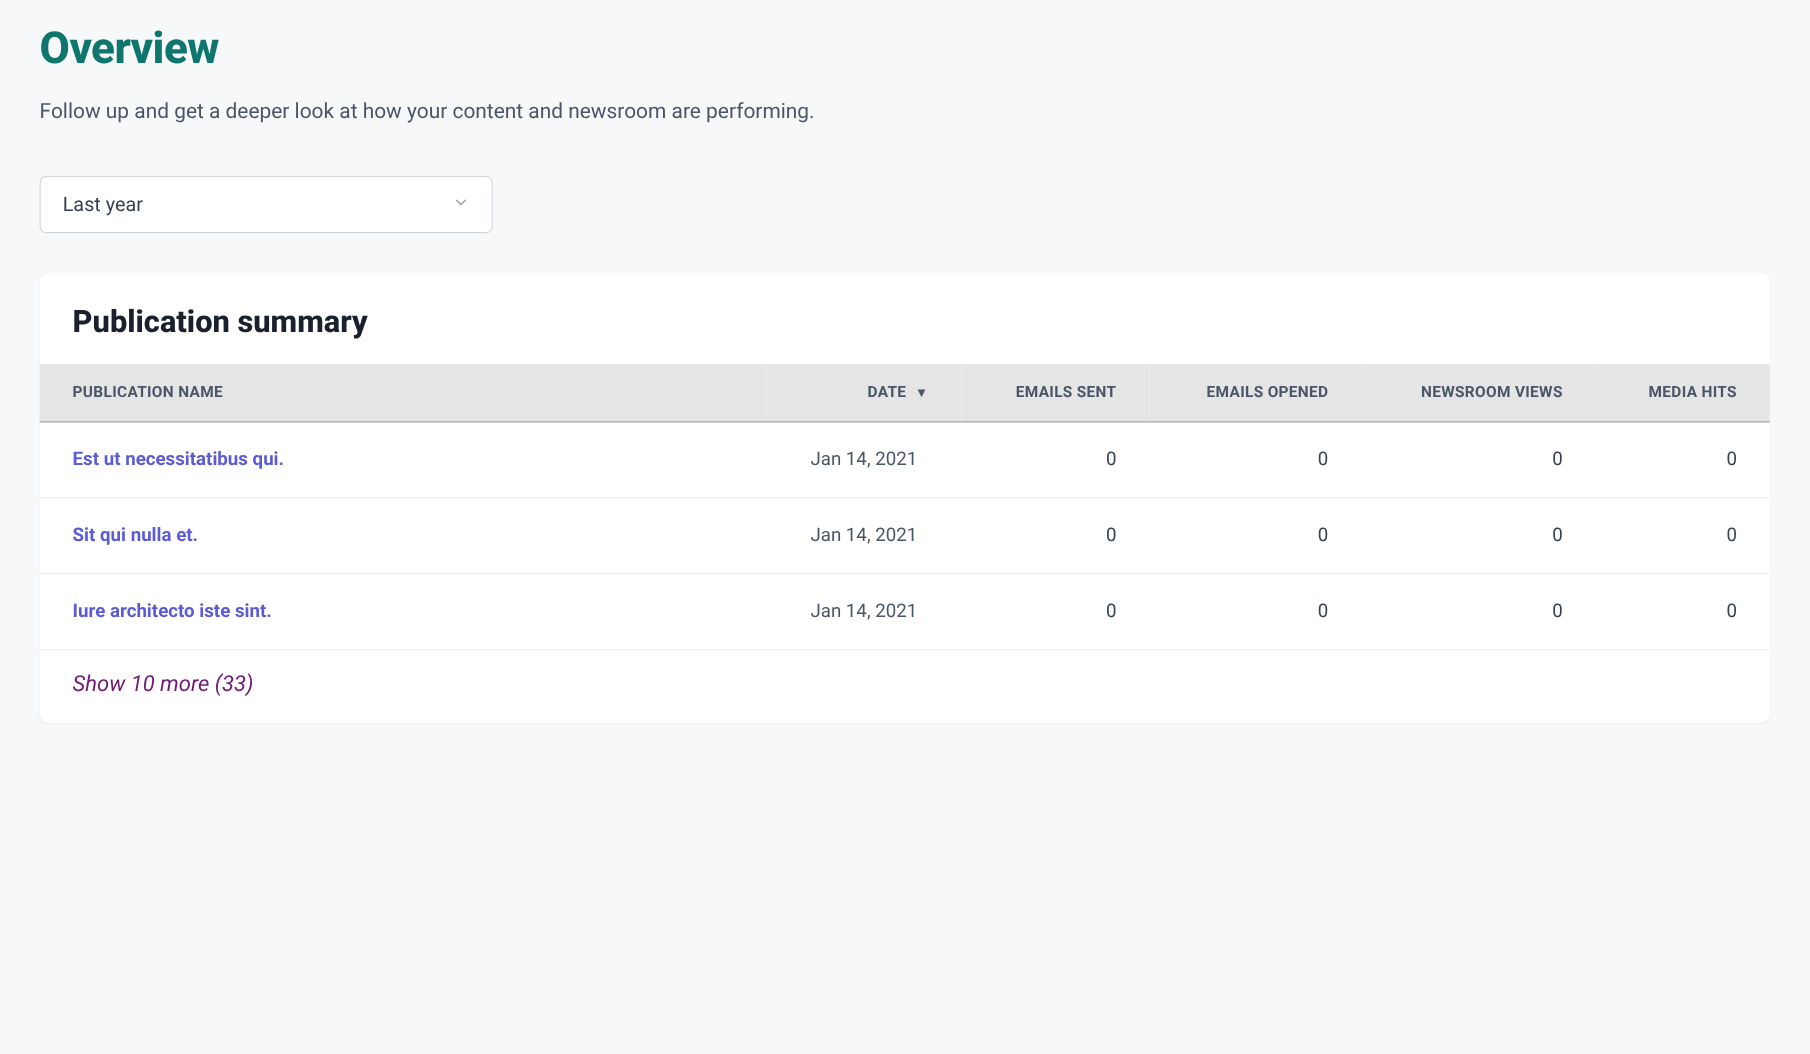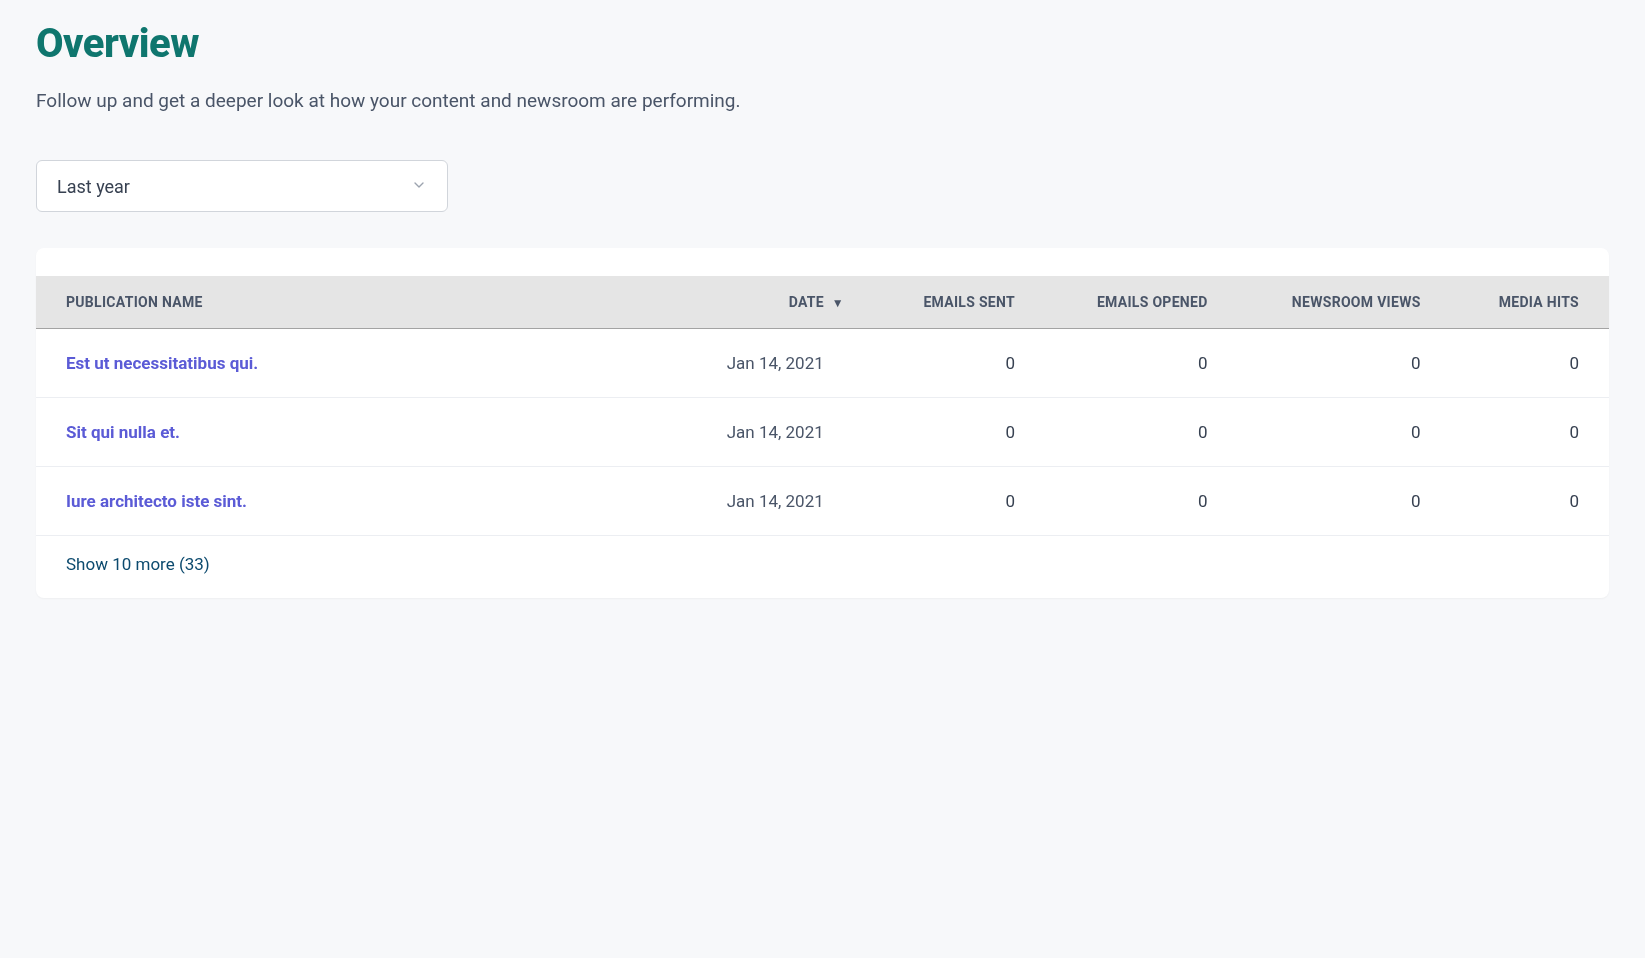--- a/index.html
+++ b/index.html
@@ -82,50 +82,52 @@
   }
   tbody tr:first-child td { border-top: 1px solid #a3a3a3; }
   td.name a {
     color: #5b5bd6;
     font-weight: 700;
     text-decoration: none;
     cursor: pointer;
   }
   td.date { color: #4a5568; }
   td.num { text-align: right; }
-  td.date { text-align: left; }
+  td.date { text-align: center; }
   th.col-name { width: 42%; }
   .show-more {
     padding: 18px 30px 4px 30px;
   }
   .show-more a {
-    color: #0c4a6e;
-    font-size: 17px;
+    color: #701a75;
+    font-size: 20px;
     text-decoration: none;
     cursor: pointer;
+    font-style: italic;
   }
 </style>
 </head>
 <body>
 
 <h1 class="page-title">Overview</h1>
 <p class="page-subtitle">Follow up and get a deeper look at how your content and newsroom are performing.</p>
 
 <div class="select-wrap">
   <div class="select">
     <span>Last year</span>
     <span class="chev">
       <svg width="16" height="16" viewBox="0 0 24 24" fill="none" stroke="currentColor" stroke-width="2" stroke-linecap="round" stroke-linejoin="round">
           <polyline points="6 9 12 15 18 9"></polyline>
         </svg>
     </span>
   </div>
 </div>
 
 <div class="card">
+  <h2 class="card-title">Publication summary</h2>
   <table>
     <thead>
       <tr>
         <th class="col-name">Publication name</th>
         <th class="col-date sortable">
           <span>Date</span>
           <span class="sort-icon">▼</span>
         </th>
         <th class="col-num">Emails sent</th>
         <th class="col-num">Emails opened</th>

